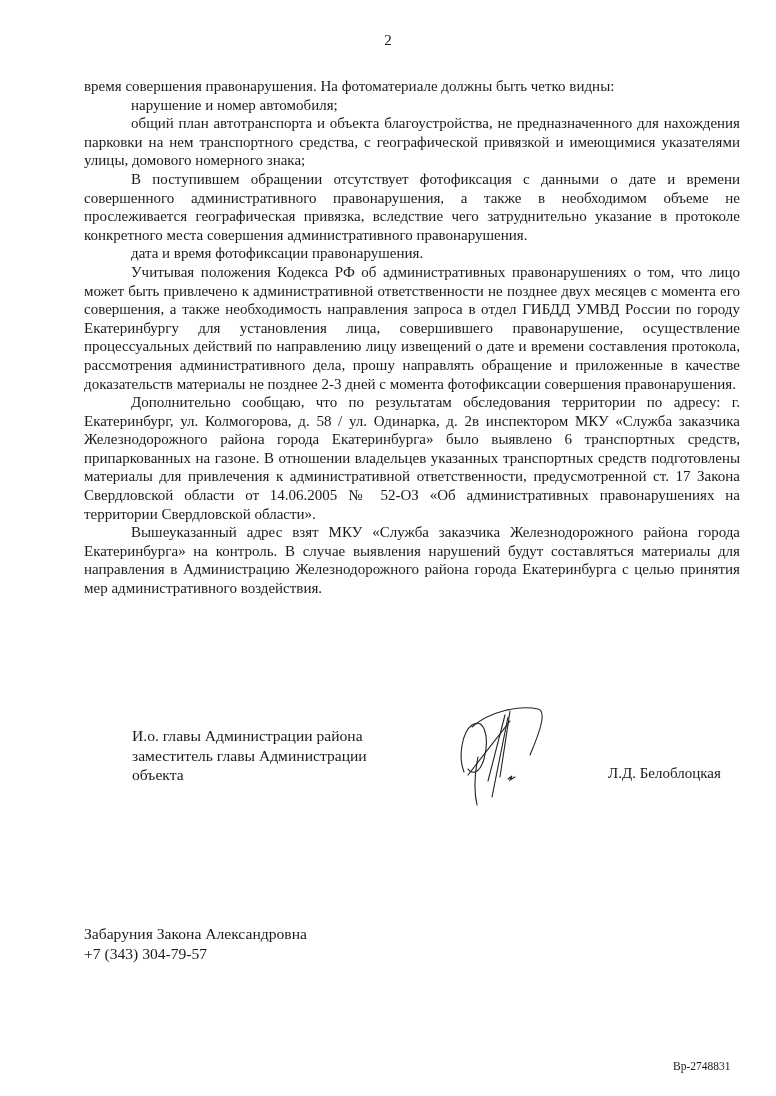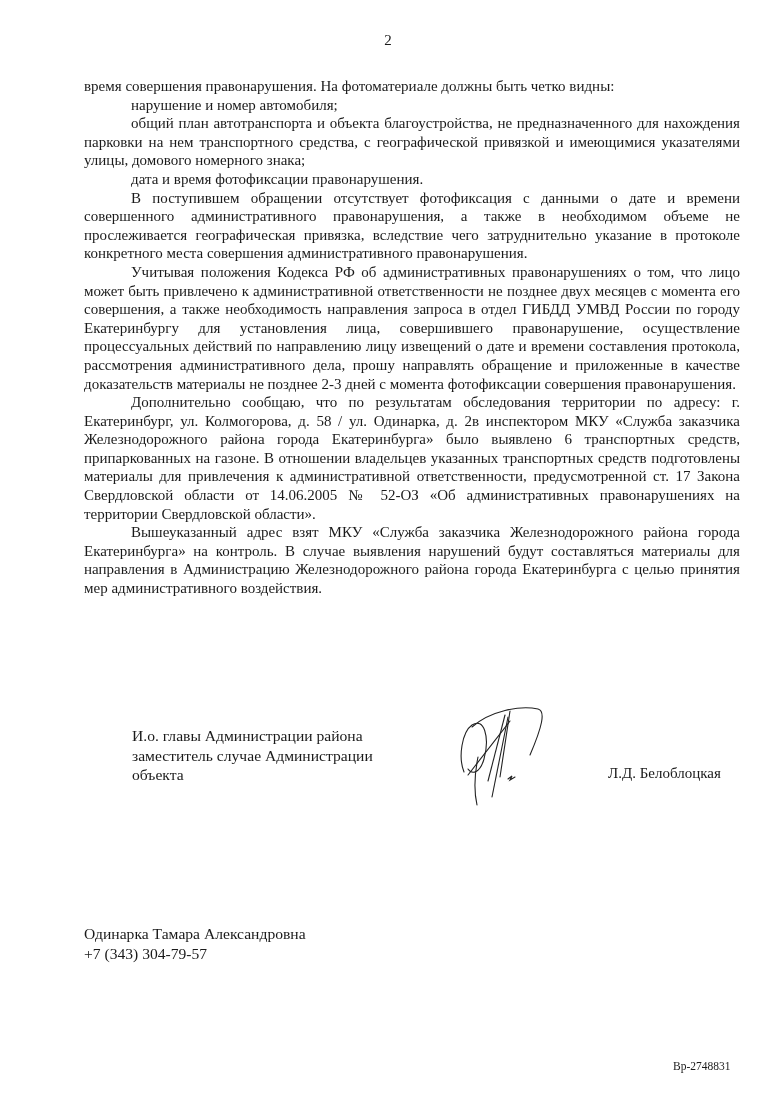--- a/index.html
+++ b/index.html
@@ -19,46 +19,46 @@
 </style>
 </head>
 <body>
 
 <div class="page-number">2</div>
 
 <div class="body-text">
   <p class="noindent">время совершения правонарушения. На фотоматериале должны быть четко видны:</p>
   <p>нарушение и номер автомобиля;</p>
   <p>общий план автотранспорта и объекта благоустройства, не предназначенного для нахождения парковки на нем транспортного средства, с географической привязкой и имеющимися указателями улицы, домового номерного знака;</p>
+  <p>В поступившем обращении отсутствует фотофиксация с данными о дате и времени совершенного административного правонарушения, а также в необходимом объеме не прослеживается географическая привязка, вследствие чего затруднительно указание в протоколе конкретного места совершения административного правонарушения.</p>
   <p>дата и время фотофиксации правонарушения.</p>
-  <p>В поступившем обращении отсутствует фотофиксация с данными о дате и времени совершенного административного правонарушения, а также в необходимом объеме не прослеживается географическая привязка, вследствие чего затруднительно указание в протоколе конкретного места совершения административного правонарушения.</p>
   <p>Учитывая положения Кодекса РФ об административных правонарушениях о том, что лицо может быть привлечено к административной ответственности не позднее двух месяцев с момента его совершения, а также необходимость направления запроса в отдел ГИБДД УМВД России по городу Екатеринбургу для установления лица, совершившего правонарушение, осуществление процессуальных действий по направлению лицу извещений о дате и времени составления протокола, рассмотрения административного дела, прошу направлять обращение и приложенные в качестве доказательств материалы не позднее 2-3 дней с момента фотофиксации совершения правонарушения.</p>
   <p>Дополнительно сообщаю, что по результатам обследования территории по адресу: г. Екатеринбург, ул. Колмогорова, д. 58 / ул. Одинарка, д. 2в инспектором МКУ «Служба заказчика Железнодорожного района города Екатеринбурга» было выявлено 6 транспортных средств, припаркованных на газоне. В отношении владельцев указанных транспортных средств подготовлены материалы для привлечения к административной ответственности, предусмотренной ст. 17 Закона Свердловской области от 14.06.2005 № 52-ОЗ «Об административных правонарушениях на территории Свердловской области».</p>
   <p>Вышеуказанный адрес взят МКУ «Служба заказчика Железнодорожного района города Екатеринбурга» на контроль. В случае выявления нарушений будут составляться материалы для направления в Администрацию Железнодорожного района города Екатеринбурга с целью принятия мер административного воздействия.</p>
 </div>
 
 <div class="signature-block">
   <div>И.о. главы Администрации района</div>
-  <div>заместитель случае Администрации</div>
+  <div>заместитель главы Администрации</div>
   <div>объекта</div>
 </div>
 
 <svg class="signature-graphic" viewBox="0 0 110 110">
   <g fill="none" stroke="#222" stroke-width="1.1" stroke-linecap="round">
     <path d="M14,75 C8,60 12,35 22,28 C34,20 40,40 34,62 C30,76 22,78 18,72"></path>
     <path d="M18,78 L60,24"></path>
     <path d="M22,30 C40,14 70,8 88,12 C96,14 92,30 80,58"></path>
     <path d="M58,20 L42,100"></path>
     <path d="M55,18 L38,84"></path>
     <path d="M60,14 L50,80"></path>
     <path d="M28,60 C24,80 24,95 27,108"></path>
     <path d="M58,82 l4,-3 l-2,4 l5,-3"></path>
   </g>
 </svg>
 
 <div class="signer-name">Л.Д. Белоблоцкая</div>
 
 <div class="contact-block">
-  <div>Одинарка Тамара Александровна</div>
+  <div>Забаруния Закона Александровна</div>
   <div>+7 (343) 304-79-57</div>
 </div>
 
 <div class="doc-id">Вр-2748831</div>
 
 </body></html>

